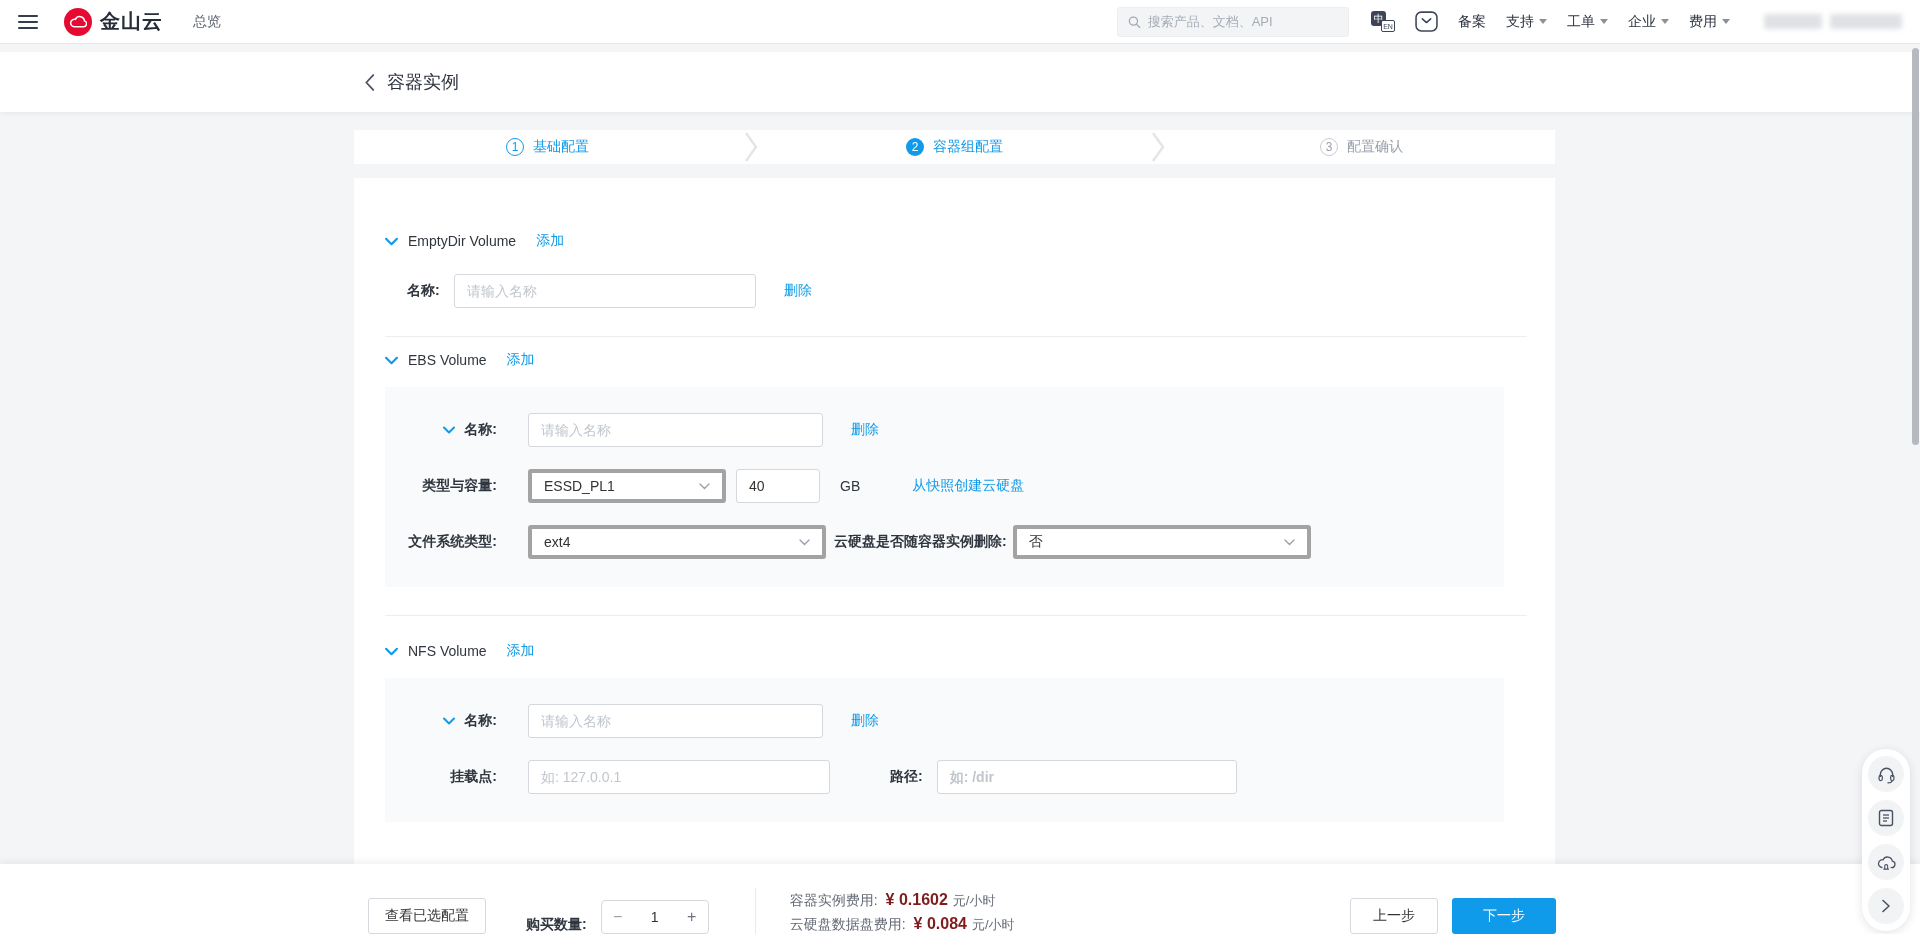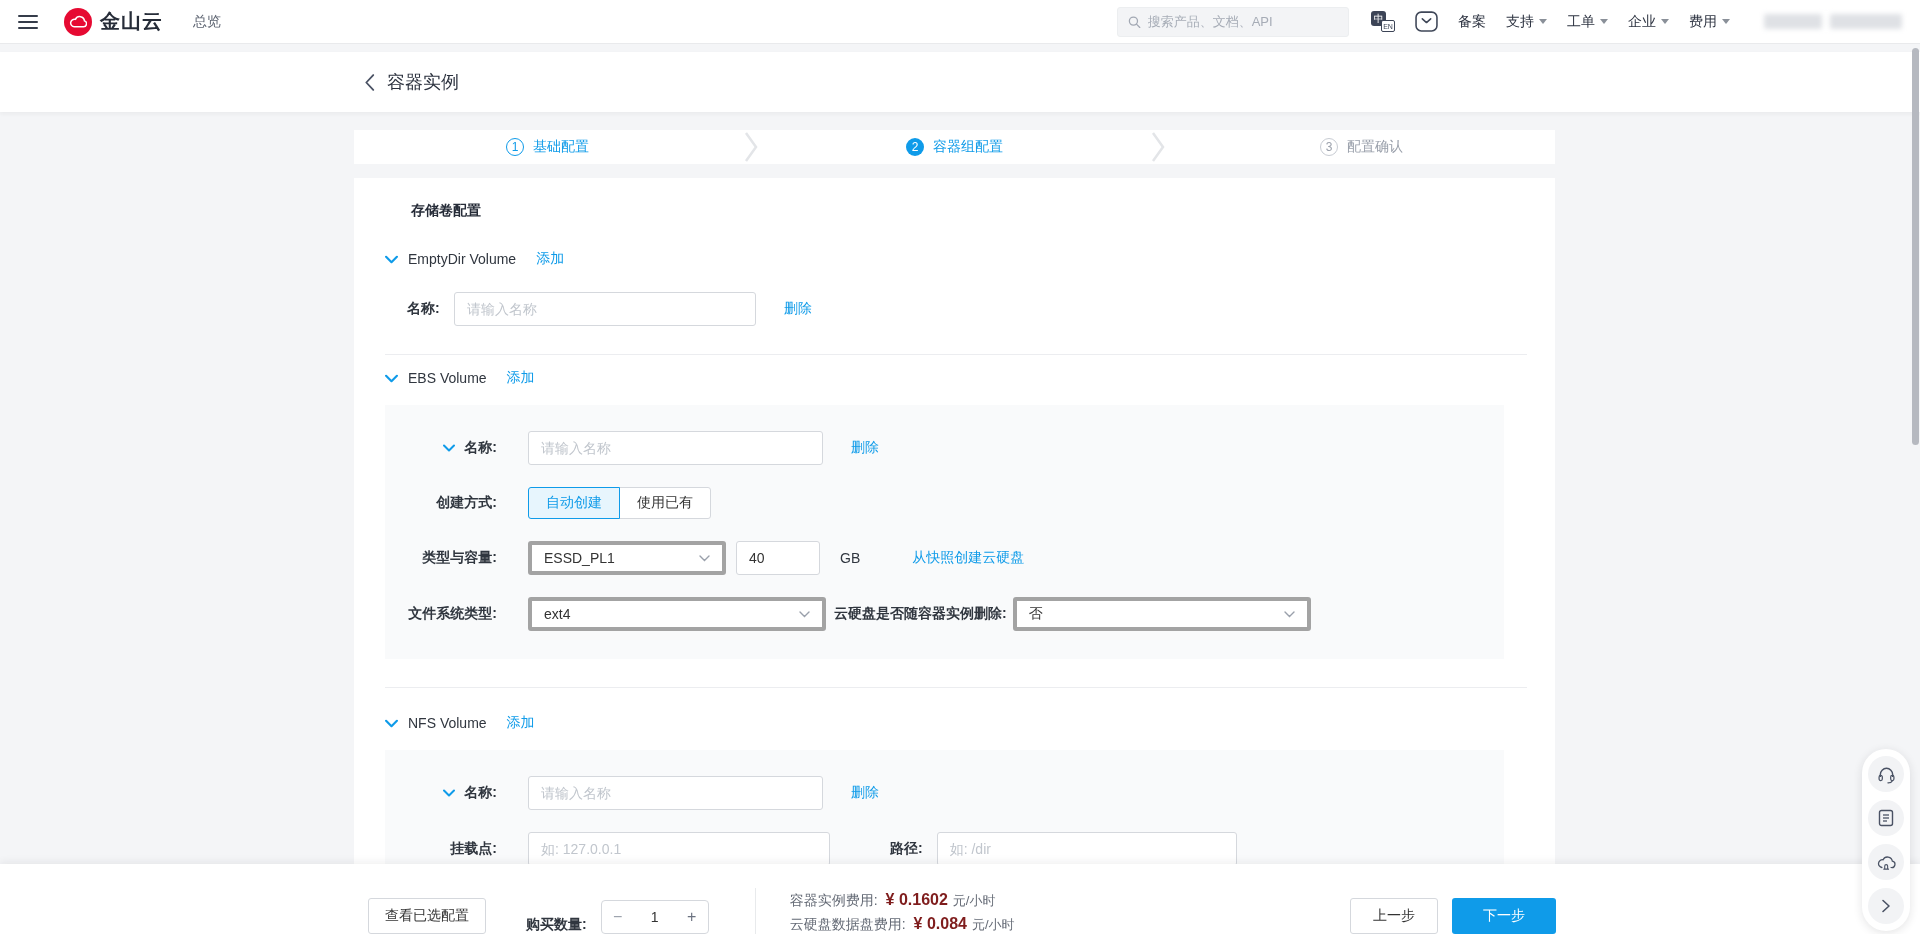--- a/index.html
+++ b/index.html
@@ -215,21 +215,20 @@
         <path d="M2 3 L12 17 L2 31" fill="none" stroke="#e3e5e8" stroke-width="2.5"></path>
       </svg>
   </div>
   <div class="step todo">
     <span class="step-num">3</span>
     <span class="step-label">配置确认</span>
   </div>
 </div>
 
 <div class="panel">
-  <div class="panel-heading">存储卷配置</div>
 
   <div style="margin-top:30px">
     <div class="sec-head">
       <span class="chev-btn">
         <svg width="13" height="9" viewBox="0 0 12 8">
             <path d="M1 1.5 L6 6.5 L11 1.5" fill="none" stroke="#0f9be9" stroke-width="2" stroke-linecap="round" stroke-linejoin="round"></path>
           </svg>
       </span>
       <span class="sec-title">EmptyDir Volume</span>
       <span class="link">添加</span>
@@ -261,29 +260,20 @@
             <svg width="12" height="8" viewBox="0 0 12 8">
                 <path d="M1 1.5 L6 6.5 L11 1.5" fill="none" stroke="#0f9be9" stroke-width="2" stroke-linecap="round" stroke-linejoin="round"></path>
               </svg>
           </span>
           <span class="plain">名称:</span>
         </span>
         <input class="txt-input w295" placeholder="请输入名称" style="">
         <span class="link del-link">删除</span>
       </div>
 
-      <div class="g-row">
-        <span class="g-label">
-            <span class="plain">创建方式:</span>
-          </span>
-        <div class="toggle">
-          <div class="tg active">自动创建</div>
-          <div class="tg">使用已有</div>
-        </div>
-      </div>
 
       <div class="g-row">
         <span class="g-label">
             <span class="plain">类型与容量:</span>
           </span>
         <div class="sel sel-w198">
           <span>ESSD_PL1</span>
           <svg width="11" height="7" viewBox="0 0 11 7">
               <path d="M1 1 L5.5 5.5 L10 1" fill="none" stroke="#9aa0ab" stroke-width="1.4" stroke-linecap="round"></path>
             </svg>
@@ -340,21 +330,21 @@
         <input class="txt-input w295" placeholder="请输入名称" style="">
         <span class="link del-link">删除</span>
       </div>
 
       <div class="g-row">
         <span class="g-label">
             <span class="plain">挂载点:</span>
           </span>
         <input class="txt-input w302" placeholder="如: 127.0.0.1" style="">
         <span class="path-label">路径:</span>
-        <input class="txt-input w300" style="margin-left: 14px;" placeholder="如: /dir">
+        <input class="txt-input w300" style="margin-left: 14px; font-weight: bold;" placeholder="如: /dir">
       </div>
     </div>
   </div>
 </div>
 
 <div class="footer">
   <div class="btn-outline">查看已选配置</div>
   <span class="qty-label">购买数量:</span>
   <div class="stepper-ctrl">
     <span class="sbtn">−</span>

